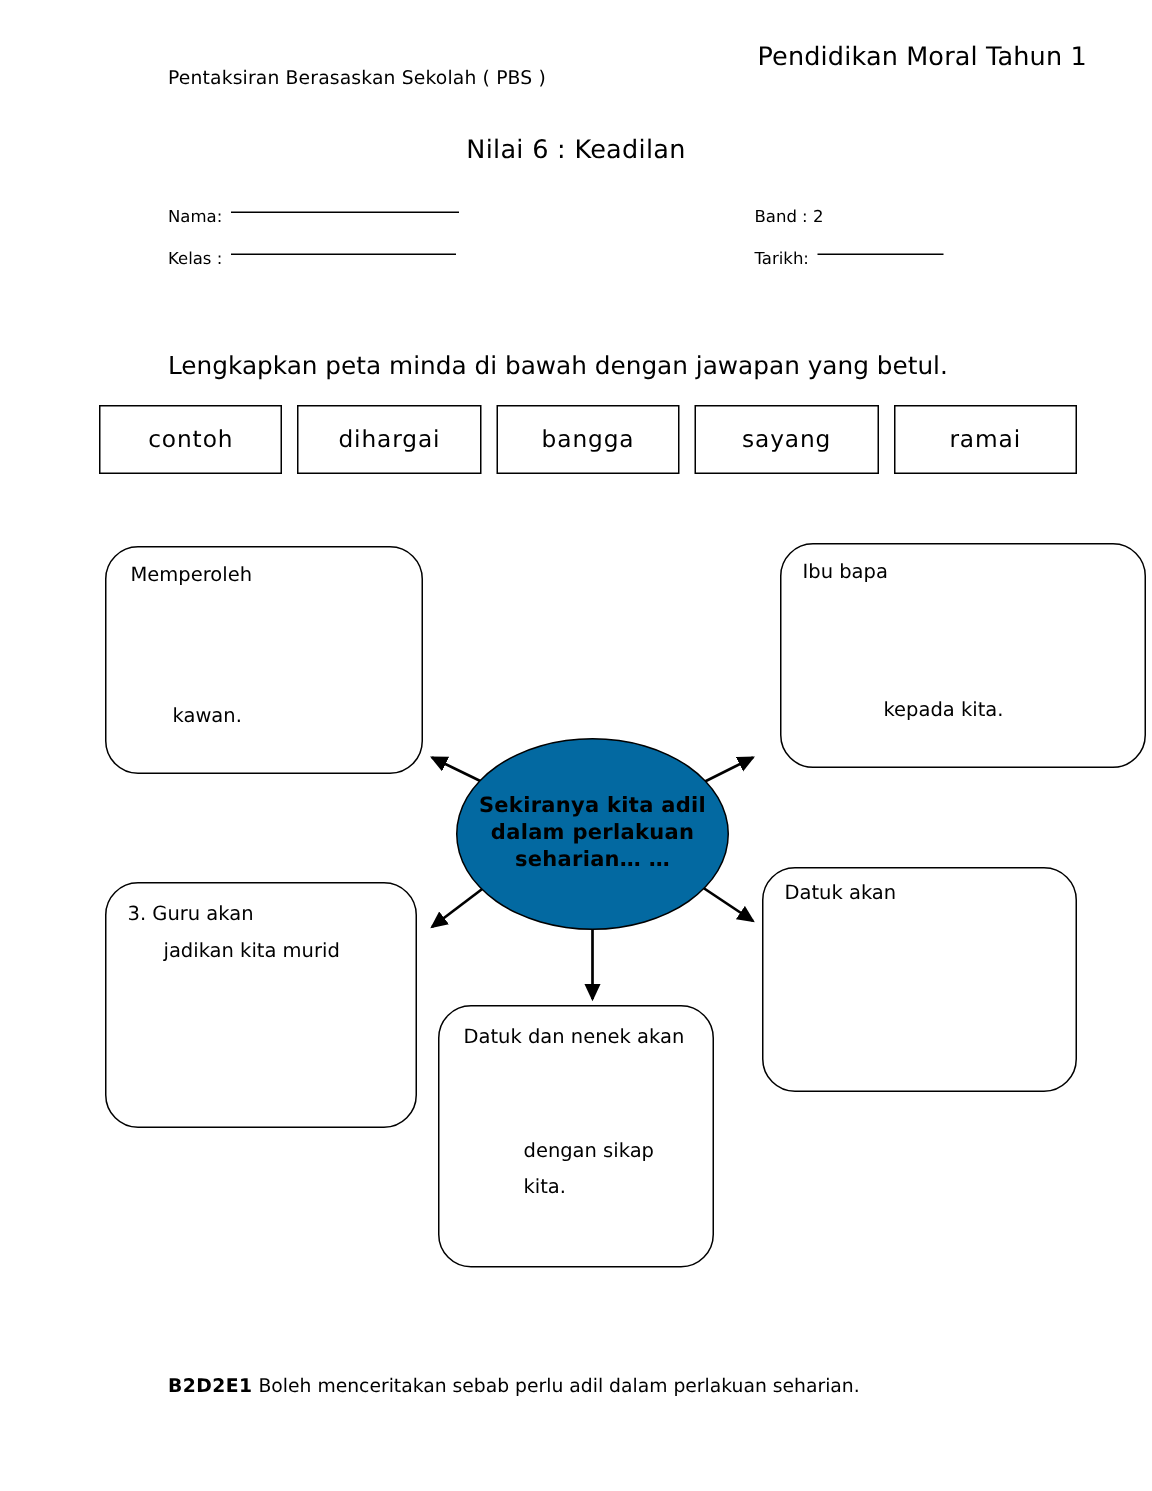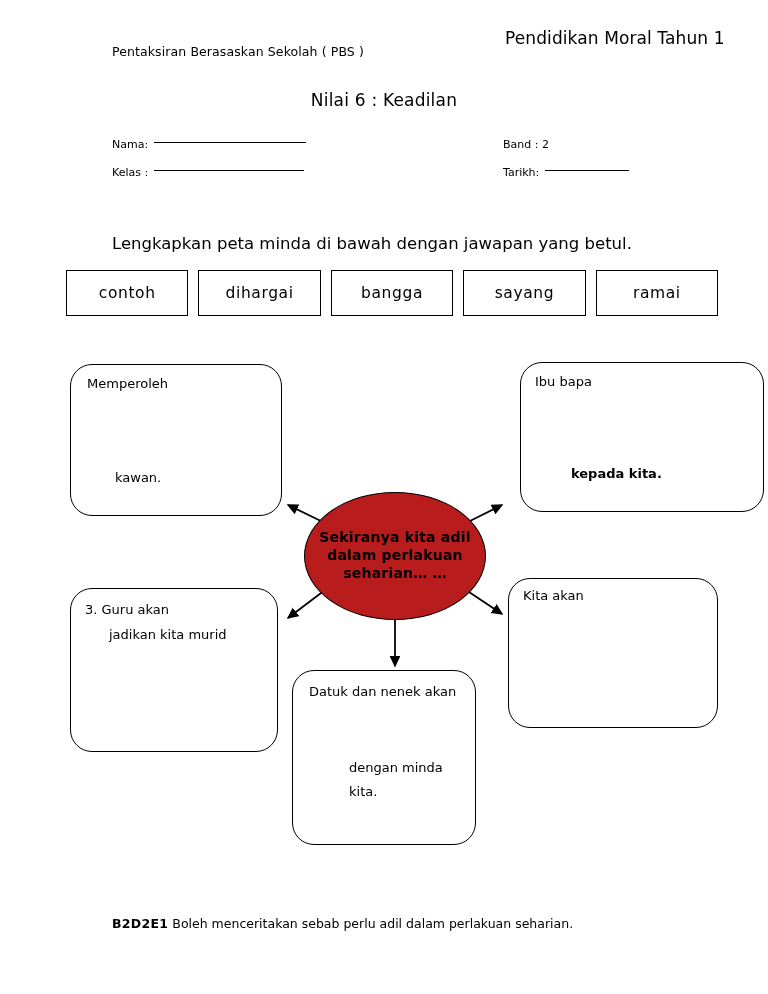--- a/index.html
+++ b/index.html
@@ -127,41 +127,41 @@
   #node-tl { left: 70px;  top: 364px; width: 212px; height: 152px; }
   #node-tr { left: 508px; top: 362px; width: 244px; height: 150px; margin-left: 12px; }
   #node-bl { left: 70px;  top: 588px; width: 208px; height: 164px; }
   #node-br { left: 508px; top: 578px; width: 210px; height: 150px; }
   #node-bc { left: 292px; top: 670px; width: 184px; height: 175px; }
 
   #node-tl .l1 { left: 16px;  top: 10px; }
   #node-tl .l2 { left: 44px;  top: 104px; }
 
   #node-tr .l1 { left: 14px;  top: 10px; }
-  #node-tr .l2 { left: 50px;  top: 102px; font-weight: bold; }
+  #node-tr .l2 { left: 68px;  top: 102px; }
 
   #node-bl .l1 { left: 14px;  top: 12px; }
   #node-bl .l2 { left: 38px;  top: 37px; }
 
   #node-br .l1 { left: 14px;  top: 8px; }
 
   #node-bc .l1 { left: 16px;  top: 12px; }
   #node-bc .l2 { left: 56px;  top: 88px; }
   #node-bc .l3 { left: 56px;  top: 112px; }
 
   
   .center-circle {
     position: absolute;
     left: 304px;
     top: 492px;
     width: 182px;
     height: 128px;
     border: 1.6px solid #000;
     border-radius: 50%;
-    background: #b91c1c;
+    background: #0369a1;
     box-sizing: border-box;
     display: flex;
     align-items: center;
     justify-content: center;
     text-align: center;
     font-weight: bold;
     font-size: 14px;
     line-height: 1.28;
     letter-spacing: 0.2px;
   }
@@ -236,26 +236,26 @@
     <span class="ln l1">Ibu bapa</span>
     <span class="ln l2">kepada kita.</span>
   </div>
 
   <div class="node" id="node-bl">
     <span class="ln l1">3. Guru akan</span>
     <span class="ln l2">jadikan kita murid</span>
   </div>
 
   <div class="node" id="node-br">
-    <span class="ln l1">Kita akan</span>
+    <span class="ln l1">Datuk akan</span>
   </div>
 
   <div class="node" id="node-bc">
     <span class="ln l1">Datuk dan nenek akan</span>
-    <span class="ln l2">dengan minda</span>
+    <span class="ln l2">dengan sikap</span>
     <span class="ln l3">kita.</span>
   </div>
 
   <div class="center-circle">
     <span>Sekiranya kita adil dalam perlakuan seharian… …</span>
   </div>
 
   <div class="footer">
     <span class="code">B2D2E1</span>
     <span>Boleh menceritakan sebab perlu adil dalam perlakuan seharian.</span>

